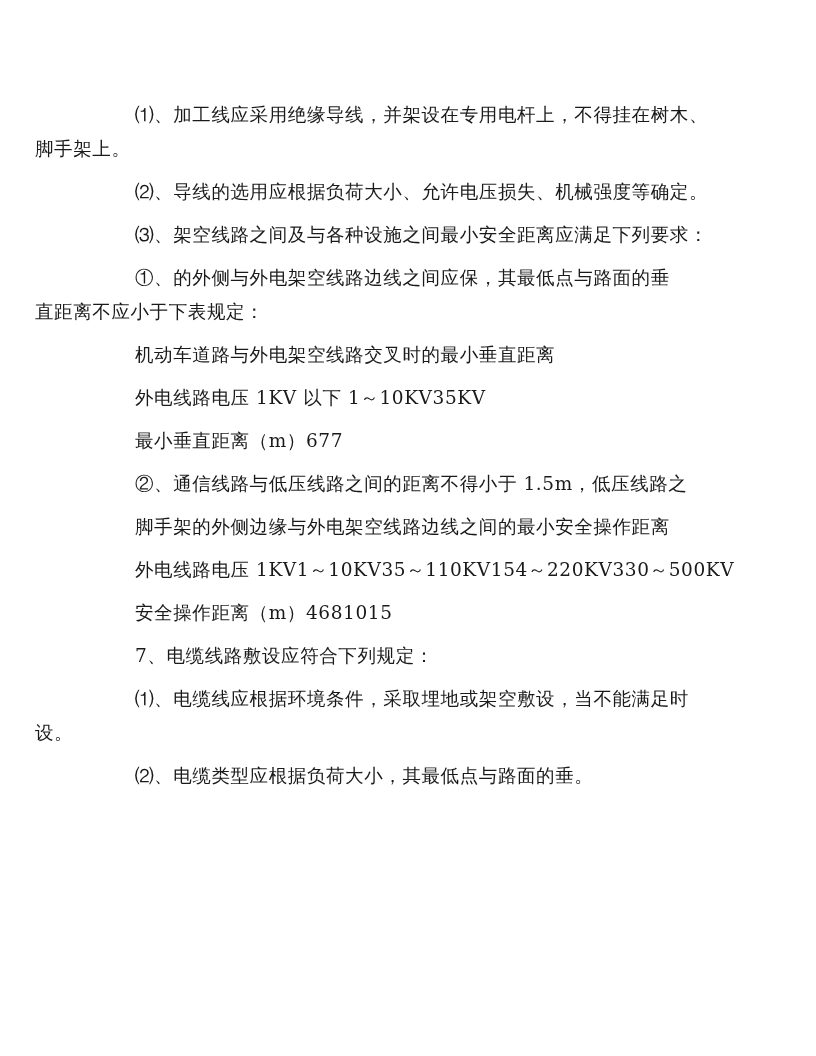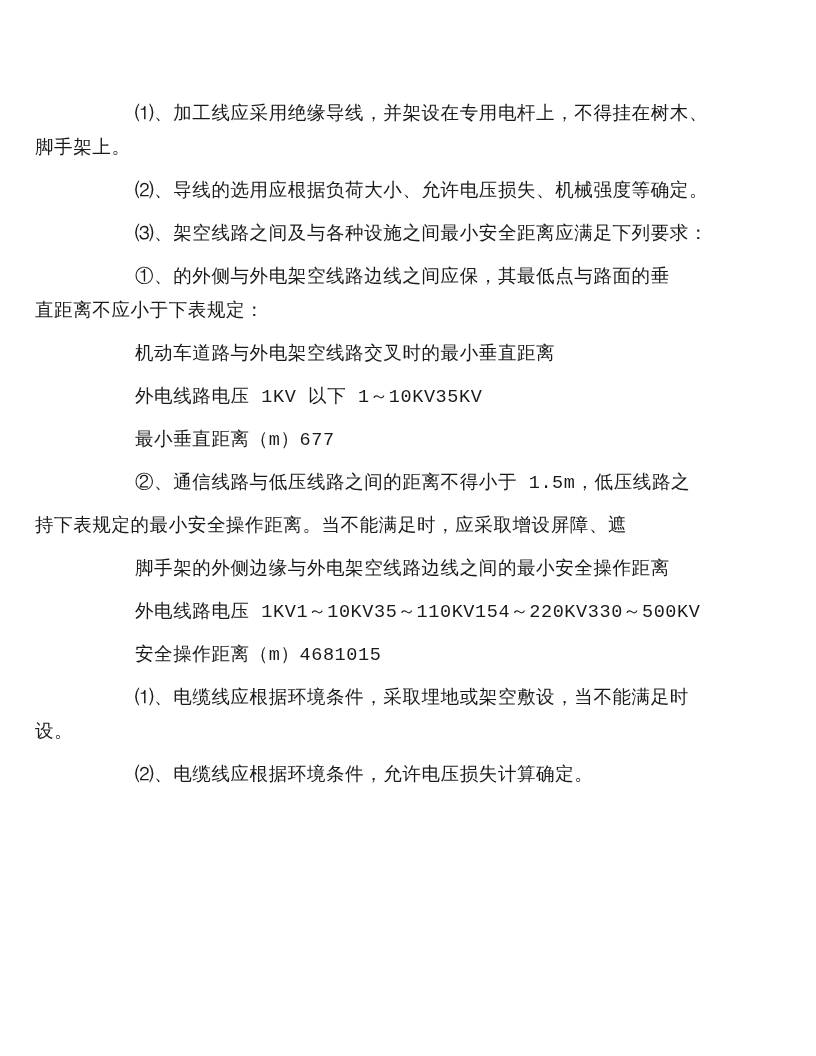--- a/index.html
+++ b/index.html
@@ -2,21 +2,21 @@
 <html><head>
   <meta charset="utf-8">
   <style>
     html, body { margin: 0; padding: 0; background: #ffffff; }
     body { width: 816px; height: 1056px; position: relative; overflow: hidden;
       font-family: "DejaVu Serif", "Liberation Serif", serif; color: #1a1a1a; }
     .page { position: absolute; left: 85px; top: 98px; width: 648px; }
     .p { font-size: 18.5px; line-height: 34px; margin: 0; letter-spacing: 0.6px; }
     .indent { text-indent: 50px; }
     .gap { margin-bottom: 9px; }
-    .line { white-space: nowrap; font-family: Liberation Mono, monospace; }
+    .line { white-space: nowrap; }
   </style>
 </head>
 <body>
 
 <div class="page">
   <div class="p indent gap">
     <div class="line">⑴、加工线应采用绝缘导线，并架设在专用电杆上，不得挂在树木、</div>
     <div class="line" style="text-indent:-50px">脚手架上。</div>
   </div>
   <div class="p indent gap">
@@ -35,31 +35,33 @@
   <div class="p indent gap">
     <div class="line">外电线路电压 1KV 以下 1～10KV35KV</div>
   </div>
   <div class="p indent gap">
     <div class="line">最小垂直距离（m）677</div>
   </div>
   <div class="p indent gap">
     <div class="line">②、通信线路与低压线路之间的距离不得小于 1.5m，低压线路之</div>
   </div>
   <div class="p indent gap">
-    <div class="line" style="text-indent:-50px">持下表规定的最小安全操作距离。当不能满足时，应采取增设屏障、遮</div>
   </div>
   <div class="p indent gap">
     <div class="line">脚手架的外侧边缘与外电架空线路边线之间的最小安全操作距离</div>
   </div>
   <div class="p indent gap">
     <div class="line">外电线路电压 1KV1～10KV35～110KV154～220KV330～500KV</div>
   </div>
   <div class="p indent gap">
     <div class="line">安全操作距离（m）4681015</div>
   </div>
   <div class="p indent gap">
+    <div class="line">7、电缆线路敷设应符合下列规定：</div>
+  </div>
+  <div class="p indent gap">
     <div class="line">⑴、电缆线应根据环境条件，采取埋地或架空敷设，当不能满足时</div>
     <div class="line" style="text-indent:-50px">设。</div>
   </div>
   <div class="p indent gap">
-    <div class="line">⑵、电缆线应根据环境条件，允许电压损失计算确定。</div>
+    <div class="line">⑵、电缆类型应根据负荷大小，其最低点与路面的垂。</div>
   </div>
 </div>
 
 </body></html>

